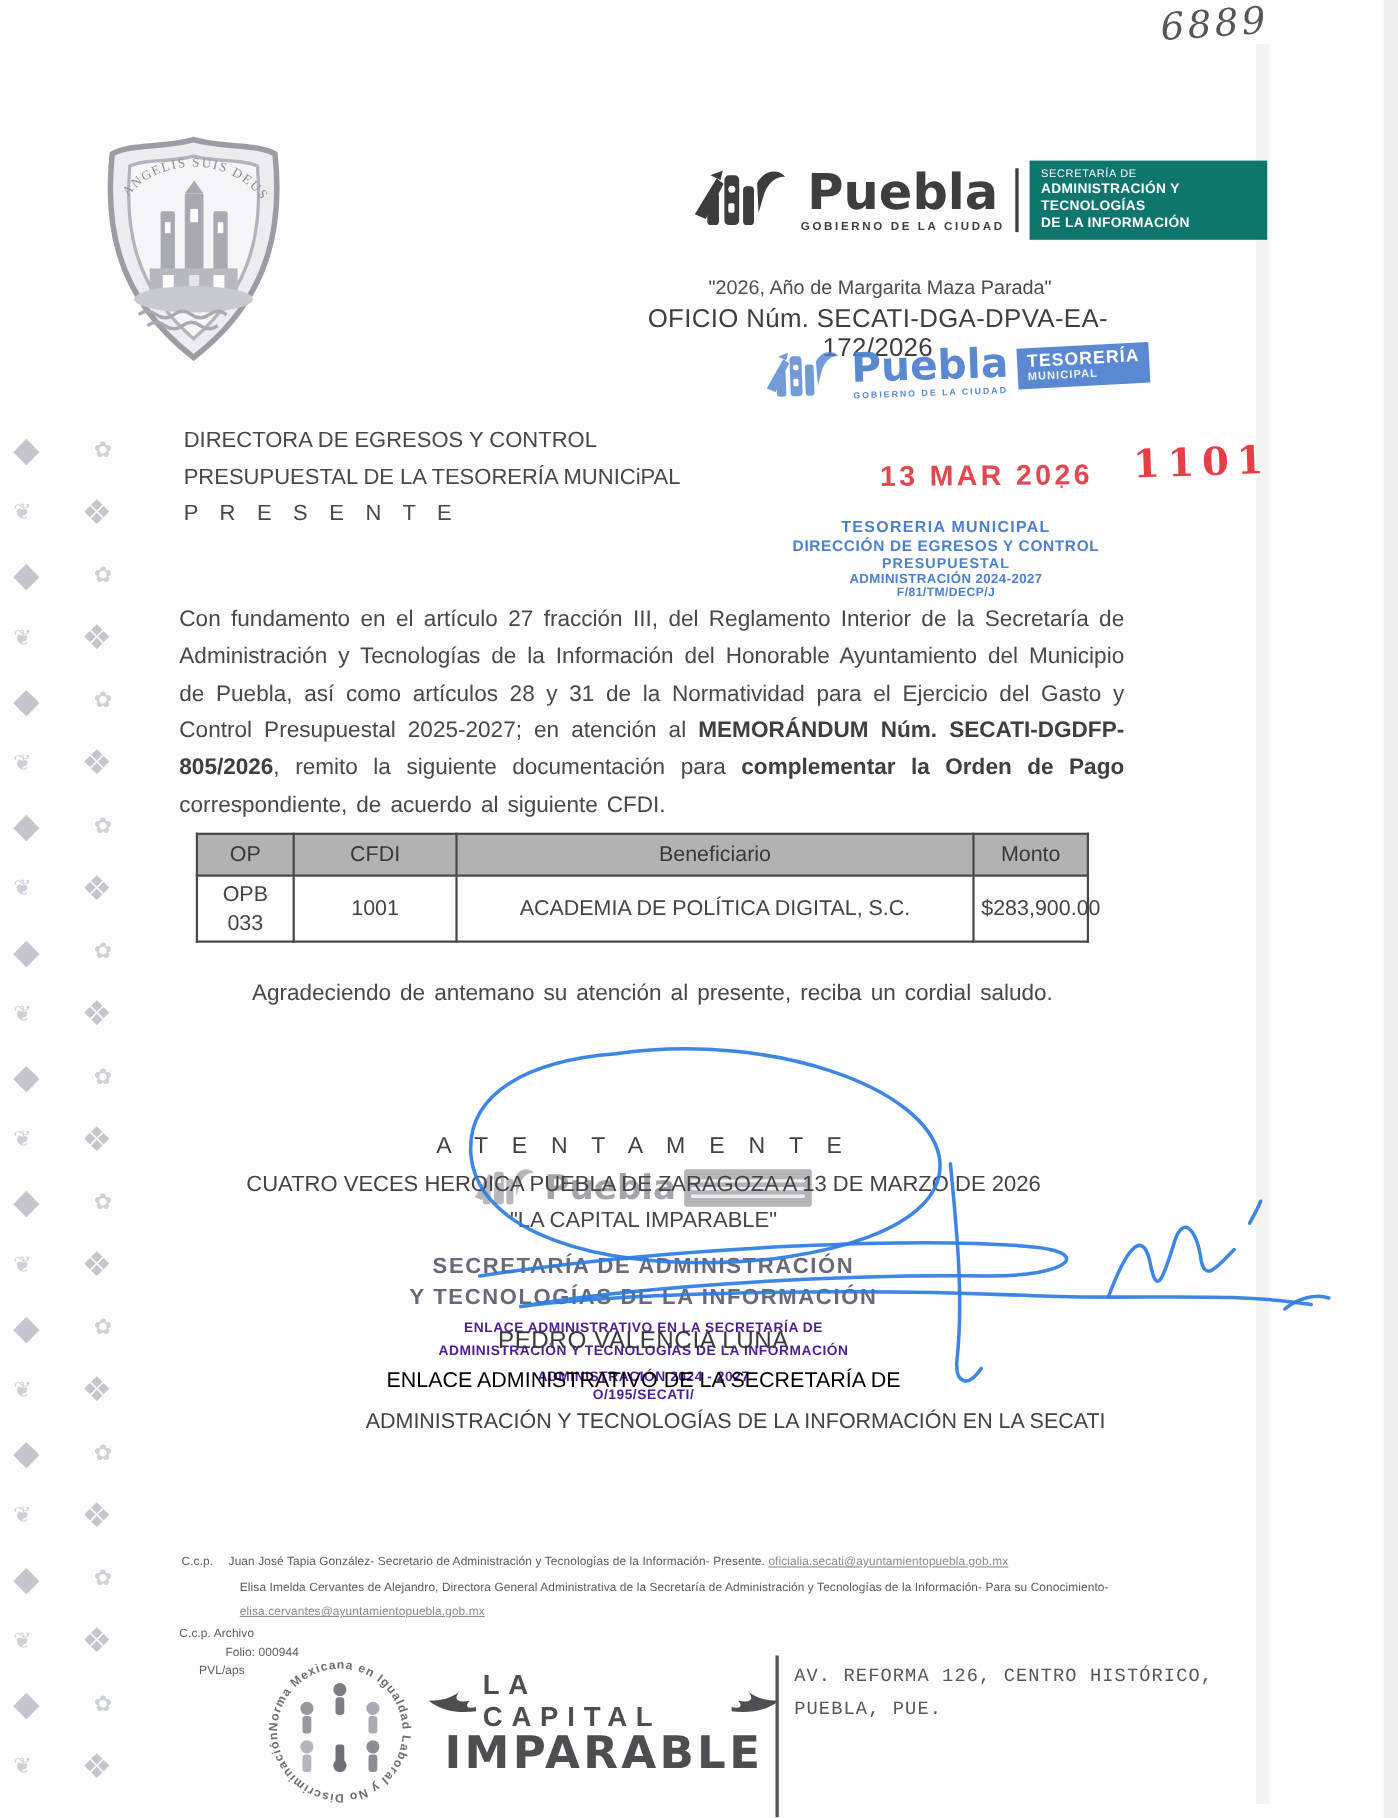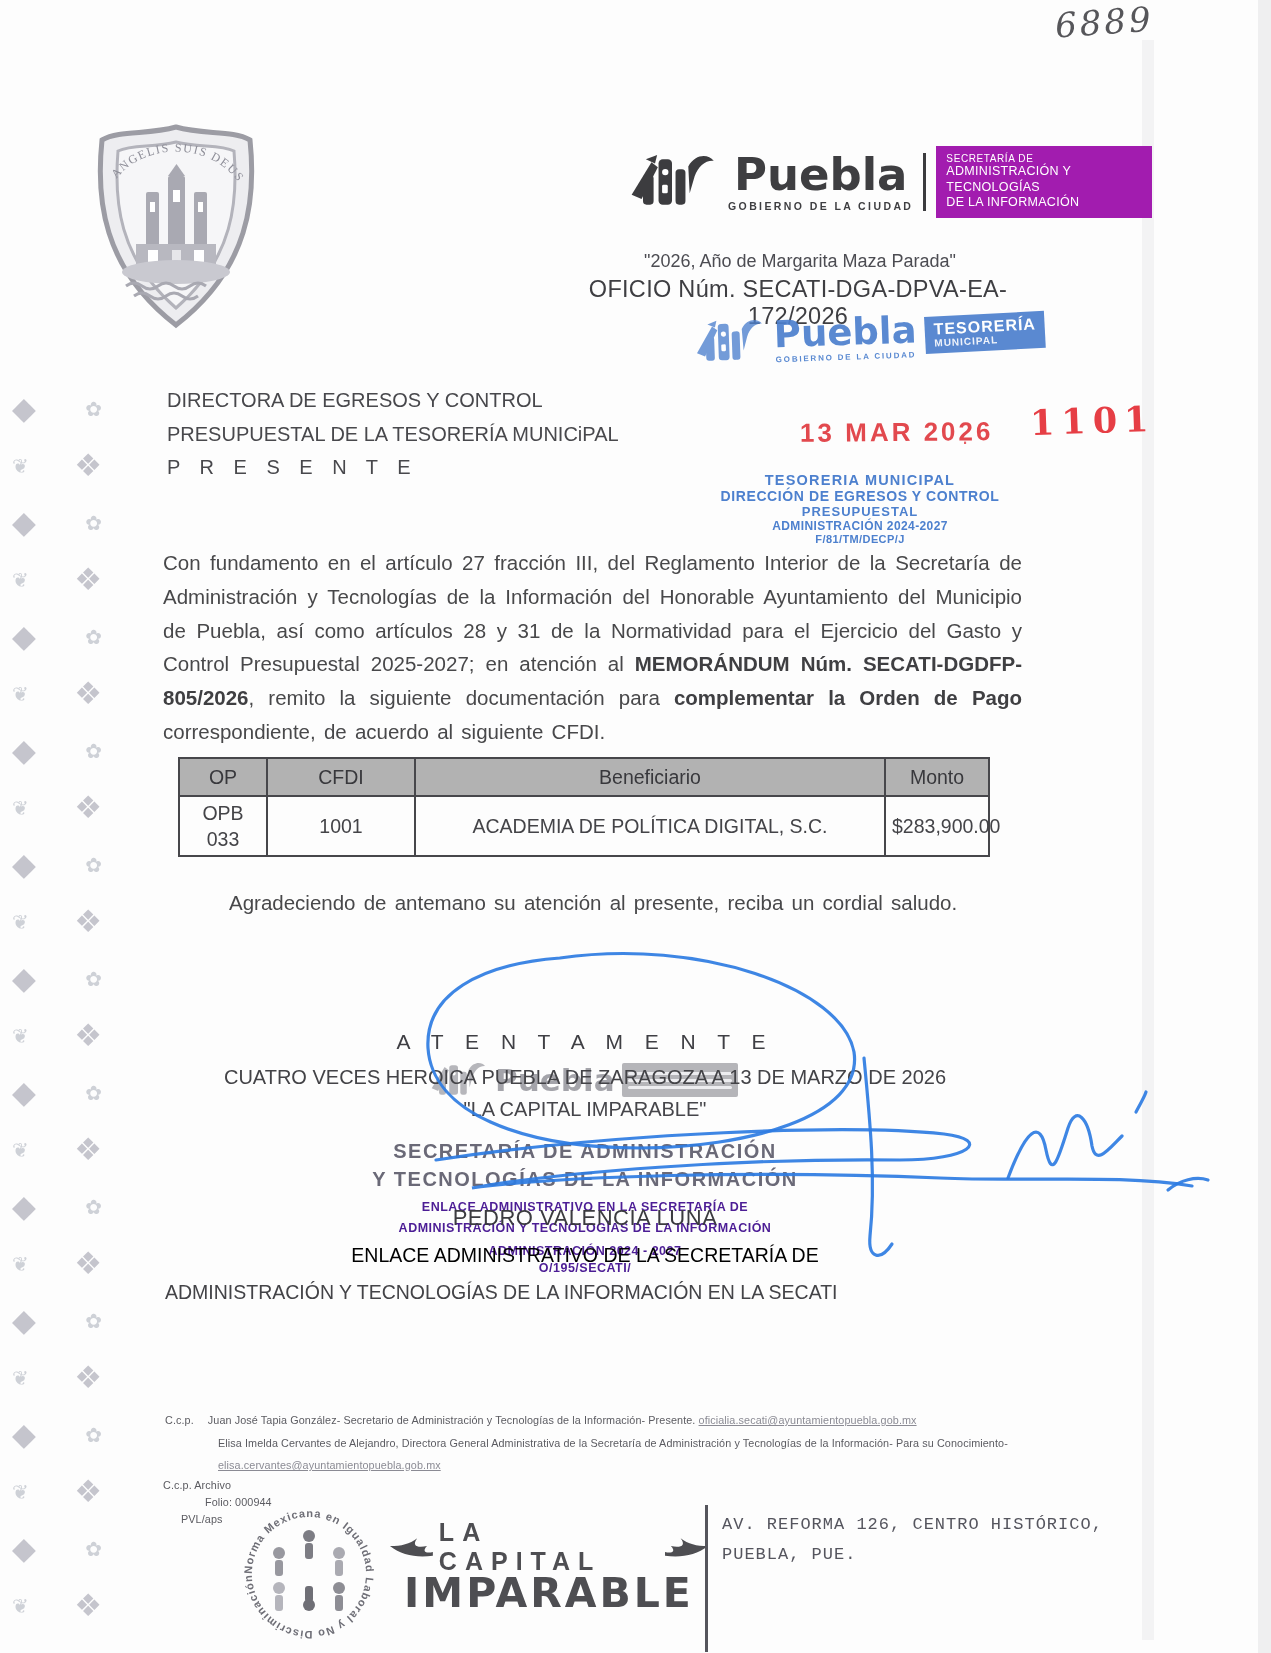--- a/index.html
+++ b/index.html
@@ -26,23 +26,23 @@
   .header-logo{left:626px;top:146px;display:flex;align-items:center;gap:10px;}
   .skyline{flex:none;}
   .skyline.dark{color:#3c3c3f;}
   .skyline.blue{color:#4d80ce;}
   .skyline.gray{color:#8f8f96;}
   .brand-col{display:flex;flex-direction:column;align-items:center;}
   .brand-name{font-family:"DejaVu Sans",sans-serif;font-weight:bold;font-size:45px;color:#3e3e41;
     line-height:1;letter-spacing:0px;}
   .brand-sub{font-size:10.5px;font-weight:bold;letter-spacing:2.4px;color:#3e3e41;margin-top:3px;}
   .vdiv{width:3px;height:58px;background:#3c3c3f;}
-  .dept-box{background:#a21caf;color:#fff;padding:7px 10px;width:196px;}
+  .dept-box{background:#0f766e;color:#fff;padding:7px 10px;width:196px;}
   .dept-box .d1{font-size:10px;letter-spacing:.6px;}
-  .dept-box .d2{font-size:12.5px;font-weight:normal;letter-spacing:.3px;line-height:1.25;}
+  .dept-box .d2{font-size:12.5px;font-weight:bold;letter-spacing:.3px;line-height:1.25;}
 
   .motto{left:560px;top:251px;width:480px;text-align:center;font-size:18px;color:#4c4c52;}
   .oficio{left:548px;top:276px;width:500px;text-align:center;font-size:23.5px;color:#3e3e42;letter-spacing:.3px;}
 
   
   .rx-logo{left:692px;top:310px;display:flex;align-items:center;gap:8px;transform:rotate(-2deg);opacity:.92;}
   .rx-brand{display:flex;flex-direction:column;align-items:center;}
   .rx-brand .n{font-family:"DejaVu Sans",sans-serif;font-weight:bold;font-size:37px;color:#4d80ce;line-height:1;}
   .rx-brand .s{font-size:8px;font-weight:bold;letter-spacing:1.8px;color:#4d80ce;margin-top:2px;}
   .rx-box{background:#4d80ce;color:#fff;padding:5px 9px;line-height:1.05;transform:rotate(-1deg);}
@@ -91,21 +91,21 @@
   .gs-box i{display:block;height:3px;background:#e7e7ea;border-radius:2px;}
   .capital-motto{left:165px;top:1098px;width:840px;text-align:center;font-size:20px;color:#45454a;}
   .stamp-bold{left:285px;top:1140px;width:600px;text-align:center;font-weight:bold;font-size:20px;
     letter-spacing:1.5px;color:#6a6977;}
   .stamp-bold2{top:1168px;}
   .stamp-small{left:285px;width:600px;text-align:center;font-weight:bold;font-size:12.5px;
     letter-spacing:.5px;color:#4c1d95;}
   .ss3{top:1200px;} .ss4{top:1221px;} .ss5{top:1244px;} .ss6{top:1261px;}
   .sig-name{left:285px;top:1205px;width:600px;text-align:center;font-size:22px;color:#3b3b3f;letter-spacing:.5px;}
   .sig-title1{left:165px;top:1244px;width:840px;text-align:center;font-size:19.5px;color:#000000;}
-  .sig-title2{left:165px;top:1281px;width:840px;text-align:left;font-size:19.5px;color:#434347;}
+  .sig-title2{left:165px;top:1281px;width:840px;text-align:right;font-size:19.5px;color:#434347;}
 
   svg.pen{left:0;top:0;pointer-events:none;}
   svg.pen path,svg.pen ellipse{fill:none;stroke:#2e7ce2;stroke-width:3.2;stroke-linecap:round;opacity:.92;}
 
   
   .ccp{font-size:10.8px;color:#5b5b61;letter-spacing:.1px;}
   .ccp-l1{left:165px;top:1414px;display:flex;gap:14px;width:880px;}
   .ccp-l2{left:218px;top:1437px;width:830px;}
   .ccp-l3{left:218px;top:1459px;}
   .ccp-email{color:#8b8b94;text-decoration:underline;}

